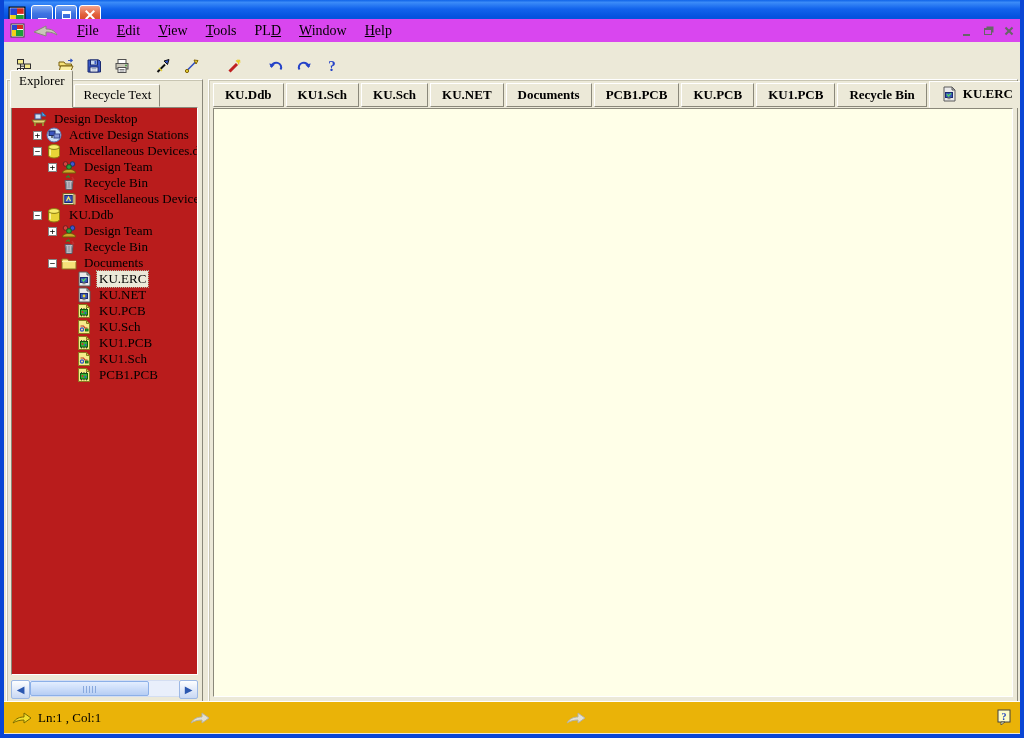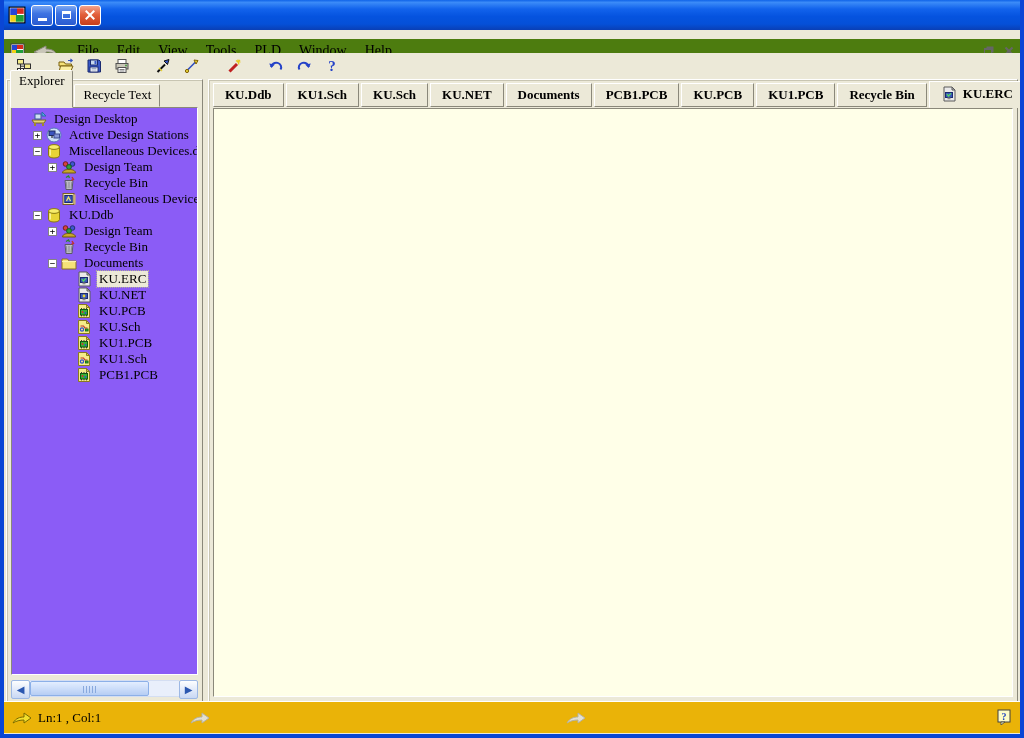--- a/index.html
+++ b/index.html
@@ -16,21 +16,21 @@
   .winbtns{display:flex;gap:2px;margin-right:2px;}
   .winbtn{width:22px;height:21px;border-radius:3px;display:flex;align-items:center;justify-content:center;
     border:1px solid #fff;background:linear-gradient(180deg,#7BA8F2 0%,#3E73E2 40%,#2A5BD0 100%);box-sizing:border-box;cursor:default;}
   .winbtn.close{background:linear-gradient(180deg,#F2A28B 0%,#E25F3B 45%,#C63D1B 100%);}
   .g-min{width:9px;height:3px;background:#fff;margin-top:9px;}
   .g-max{width:9px;height:8px;border:1px solid #fff;border-top:3px solid #fff;box-sizing:border-box;}
   .g-x{position:relative;width:10px;height:10px;}
   .g-x::before,.g-x::after{content:"";position:absolute;left:4px;top:-1px;width:2px;height:12px;background:#fff;}
   .g-x::before{transform:rotate(45deg);} .g-x::after{transform:rotate(-45deg);}
   
-  #menubar{position:absolute;left:4px;right:4px;top:39px;height:23px;background:#4d7c0f;display:flex;align-items:center;
+  #menubar{position:absolute;left:4px;right:4px;top:19px;height:23px;background:#d946ef;display:flex;align-items:center;
     font-size:14px;color:#000;}
   #docwin-icon{width:16px;height:16px;margin:0 6px 0 6px;}
   #menu-arrow{width:26px;height:16px;margin-right:10px;}
   .menu-item{padding:2px 9px;cursor:default;}
   #menubar .spacer{flex:1;}
   .mdi-btn{width:19px;height:17px;display:flex;align-items:center;justify-content:center;margin-right:2px;color:#555;
     font-family:"DejaVu Sans Mono",monospace;font-size:11px;cursor:default;}
   .mg-min{width:7px;height:2px;background:#666;margin-top:8px;}
   .mg-rest{width:8px;height:7px;border:1px solid #666;border-top:2px solid #666;box-shadow:2px -2px 0 -0.5px #666;box-sizing:border-box;margin:2px 0 0 0;}
   .mg-x{position:relative;width:8px;height:8px;}
@@ -44,21 +44,21 @@
   .raised{border:1px solid;border-color:#FFFFFF #8A887A #8A887A #FFFFFF;box-shadow:1px 1px 0 #c8c5b2 inset;}
   .sunken{border:1px solid;border-color:#8A887A #FFFFFF #FFFFFF #8A887A;}
   #left-panel{position:absolute;left:6px;top:79px;width:197px;bottom:36px;background:#ECE9D8;box-sizing:border-box;}
   #right-panel{position:absolute;left:208px;right:6px;top:79px;bottom:36px;background:#ECE9D8;box-sizing:border-box;}
   
   #left-tabs{display:flex;align-items:flex-end;height:24px;padding:3px 2px 0 3px;}
   .ltab{font-size:13px;padding:2px 8px 3px 8px;border:1px solid;border-color:#fff #8A887A transparent #fff;background:#ECE9D8;
     margin-right:1px;cursor:default;border-radius:2px 2px 0 0;}
   .ltab.active{position:relative;z-index:2;padding-bottom:18px;margin-bottom:-1px;}
   
-  #tree-box{position:absolute;left:4px;right:4px;top:27px;bottom:26px;background:#8b5cf6;overflow:hidden;padding:3px 0 0 2px;box-sizing:border-box;}
+  #tree-box{position:absolute;left:4px;right:4px;top:27px;bottom:26px;background:#b91c1c;overflow:hidden;padding:3px 0 0 2px;box-sizing:border-box;}
   .tree-row{display:flex;align-items:center;height:16px;font-size:13px;white-space:nowrap;cursor:default;}
   .expander{width:9px;height:9px;box-sizing:border-box;border:1px solid #848484;background:#fff;color:#000;
     font:9px/7px "DejaVu Sans Mono",monospace;text-align:center;margin-right:4px;flex:0 0 auto;}
   .exp-spacer{width:13px;flex:0 0 auto;}
   .tree-icon{width:17px;height:16px;margin-right:4px;flex:0 0 auto;}
   .tree-label{padding:0 2px;}
   .tree-label.selected{background:#ECE9D8;outline:1px dotted #b0ad98;}
   
   #hscroll{position:absolute;left:4px;right:4px;bottom:4px;height:17px;display:flex;}
   .sb-btn{width:17px;height:17px;background:linear-gradient(180deg,#FDFEFF,#C9D8F4);border:1px solid #9DB8E4;border-radius:2px;

